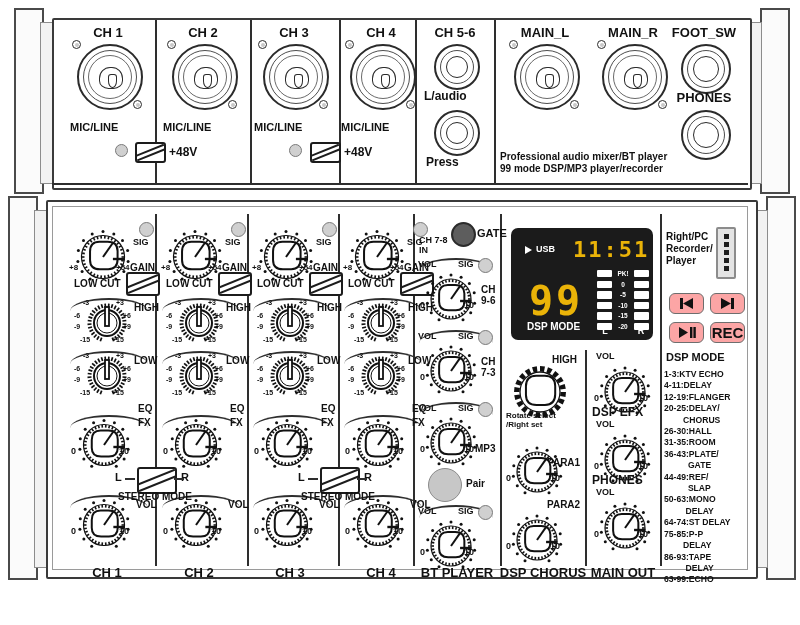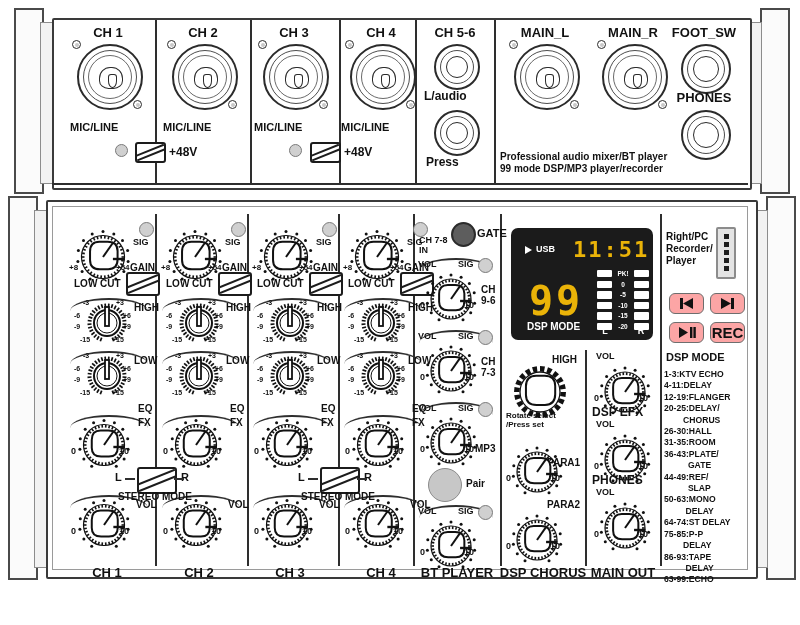--- a/index.html
+++ b/index.html
@@ -1711,21 +1711,21 @@
             <path d="M 38.3 12.5 L 40.0 7.3 L 44.6 9.3 L 41.9 14.1 Z" fill="#111"></path>
             <path d="M 44.0 15.4 L 47.3 11.0 L 51.0 14.3 L 47.0 18.0 Z" fill="#111"></path>
             <path d="M 48.6 20.0 L 53.0 16.7 L 55.6 21.0 L 50.6 23.3 Z" fill="#111"></path>
             <path d="M 51.5 25.7 L 56.7 24.0 L 57.8 28.8 L 52.3 29.5 Z" fill="#111"></path>
     <circle cx="32" cy="32" r="20" fill="none" stroke="#111" stroke-width="1.3"></circle>
     <path d="M 17.939999999999998 26.3 q 0 -10.64 10.260000000000002 -10.64 l 8.36 0 q 10.64 0 10.64 10.260000000000002 l 0 8.36 q 0 10.64 -10.260000000000002 10.64 l -8.36 0 q -10.64 0 -10.64 -10.260000000000002 z" fill="#fff" stroke="#111" stroke-width="2"></path>
   </g>
         </svg>
       </div>
       <div class="lbl t8" style="left: 506px; top: 412px;">Rotate select</div>
-      <div class="lbl t8" style="left: 506px; top: 421px;">/Press set</div>
+      <div class="lbl t8" style="left: 506px; top: 421px;">/Right set</div>
       <div class="lbl t10" style="left: 547px; top: 458px;">PARA1</div>
       <div class="knob" style="left: 508px; top: 443px;">
         <svg width="58" height="58" viewBox="0 0 58 58">
           <g>
     <circle cx="17.0" cy="49.8" r="1.5" fill="#111"></circle>
             <circle cx="9.3" cy="42.8" r="1.5" fill="#111"></circle>
             <circle cx="5.4" cy="33.2" r="1.5" fill="#111"></circle>
             <circle cx="5.8" cy="22.8" r="1.5" fill="#111"></circle>
             <circle cx="10.6" cy="13.6" r="1.5" fill="#111"></circle>
             <circle cx="18.9" cy="7.2" r="1.5" fill="#111"></circle>

